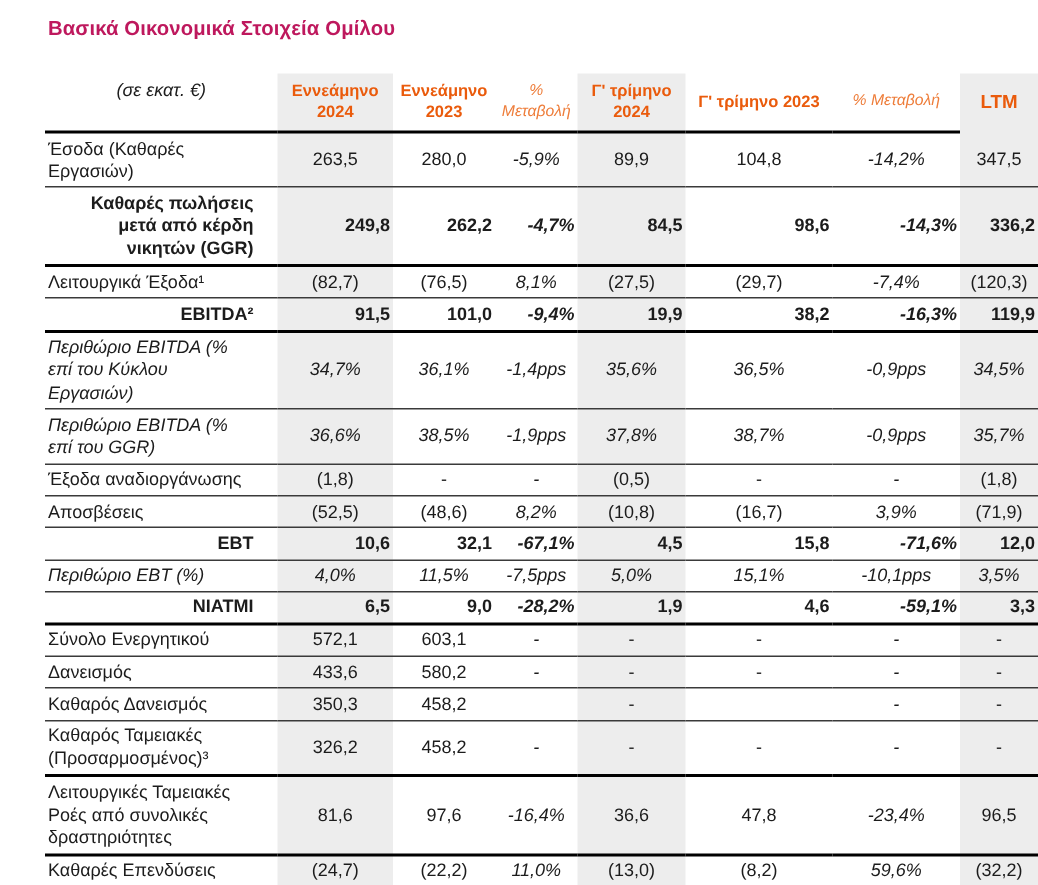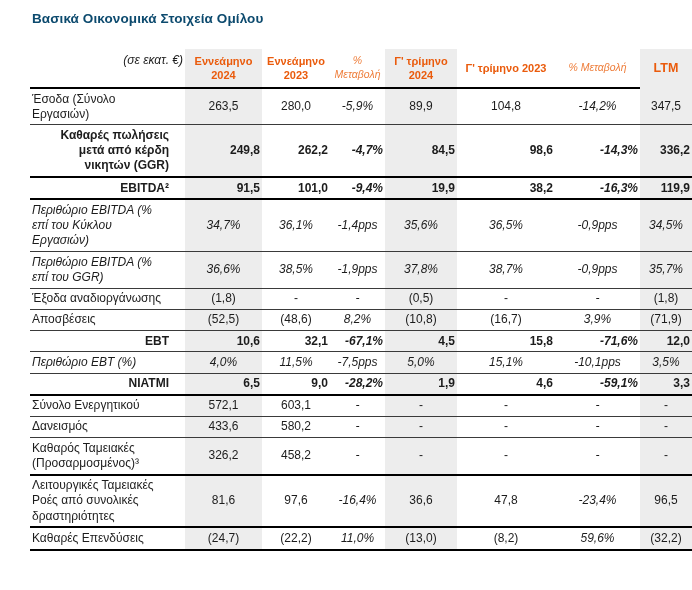--- a/index.html
+++ b/index.html
@@ -8,41 +8,41 @@
     background: #ffffff;
     font-family: "Liberation Sans", sans-serif;
     color: #1c1c1c;
     overflow: hidden;
   }
   .page { padding: 11px 0 0 30px; }
 
   .page-title {
     font-size: 13.5px;
     font-weight: bold;
-    color: #0c4a6e;
+    color: #be185d;
     margin: 0 0 23px 2px;
     letter-spacing: 0.1px;
   }
 
   table.fin {
     border-collapse: collapse;
     table-layout: fixed;
     width: 662px;
     font-size: 12px;
   }
   th, td { padding: 2px 2px; vertical-align: middle; }
 
   
   .gray { background: #EDEDED; }
 
   
   thead th { border-bottom: 2.5px solid #000; }
   thead th.no-line { border-bottom: none; }
   th.unit {
-    text-align: right;
+    text-align: center;
     vertical-align: bottom;
     font-style: italic;
     font-weight: normal;
     font-size: 12px;
     color: #1c1c1c;
     padding: 4px 2px 20px 2px;
   }
   th.colhead {
     color: #EA5B0C;
     font-weight: bold;
@@ -98,39 +98,49 @@
         <th class="colhead">Εννεάμηνο 2023</th>
         <th class="colhead pcthead">% Μεταβολή</th>
         <th class="colhead gray">Γ' τρίμηνο 2024</th>
         <th class="colhead">Γ' τρίμηνο 2023</th>
         <th class="colhead pcthead">% Μεταβολή</th>
         <th class="colhead ltm gray no-line">LTM</th>
       </tr>
     </thead>
     <tbody>
         <tr class="normal">
-          <td class="lbl">Έσοδα (Σύνολο Εργασιών)</td>
+          <td class="lbl">Έσοδα (Καθαρές Εργασιών)</td>
           <td class="num gray">263,5</td>
           <td class="num">280,0</td>
           <td class="num pct">-5,9%</td>
           <td class="num gray">89,9</td>
           <td class="num">104,8</td>
           <td class="num pct">-14,2%</td>
           <td class="num gray">347,5</td>
         </tr>
         <tr class="bold thick">
           <td class="lbl">Καθαρές πωλήσεις μετά από κέρδη νικητών (GGR)</td>
           <td class="num gray">249,8</td>
           <td class="num">262,2</td>
           <td class="num pct">-4,7%</td>
           <td class="num gray">84,5</td>
           <td class="num">98,6</td>
           <td class="num pct">-14,3%</td>
           <td class="num gray">336,2</td>
         </tr>
+        <tr class="normal">
+          <td class="lbl">Λειτουργικά Έξοδα¹</td>
+          <td class="num gray">(82,7)</td>
+          <td class="num">(76,5)</td>
+          <td class="num pct">8,1%</td>
+          <td class="num gray">(27,5)</td>
+          <td class="num">(29,7)</td>
+          <td class="num pct">-7,4%</td>
+          <td class="num gray">(120,3)</td>
+        </tr>
         <tr class="bold thick">
           <td class="lbl">EBITDA²</td>
           <td class="num gray">91,5</td>
           <td class="num">101,0</td>
           <td class="num pct">-9,4%</td>
           <td class="num gray">19,9</td>
           <td class="num">38,2</td>
           <td class="num pct">-16,3%</td>
           <td class="num gray">119,9</td>
         </tr>
@@ -217,20 +227,30 @@
         <tr class="normal">
           <td class="lbl">Δανεισμός</td>
           <td class="num gray">433,6</td>
           <td class="num">580,2</td>
           <td class="num pct">-</td>
           <td class="num gray">-</td>
           <td class="num">-</td>
           <td class="num pct">-</td>
           <td class="num gray">-</td>
         </tr>
+        <tr class="normal">
+          <td class="lbl">Καθαρός Δανεισμός</td>
+          <td class="num gray">350,3</td>
+          <td class="num">458,2</td>
+          <td class="num pct"></td>
+          <td class="num gray">-</td>
+          <td class="num"></td>
+          <td class="num pct">-</td>
+          <td class="num gray">-</td>
+        </tr>
         <tr class="normal thick">
           <td class="lbl">Καθαρός Ταμειακές (Προσαρμοσμένος)³</td>
           <td class="num gray">326,2</td>
           <td class="num">458,2</td>
           <td class="num pct">-</td>
           <td class="num gray">-</td>
           <td class="num">-</td>
           <td class="num pct">-</td>
           <td class="num gray">-</td>
         </tr>

